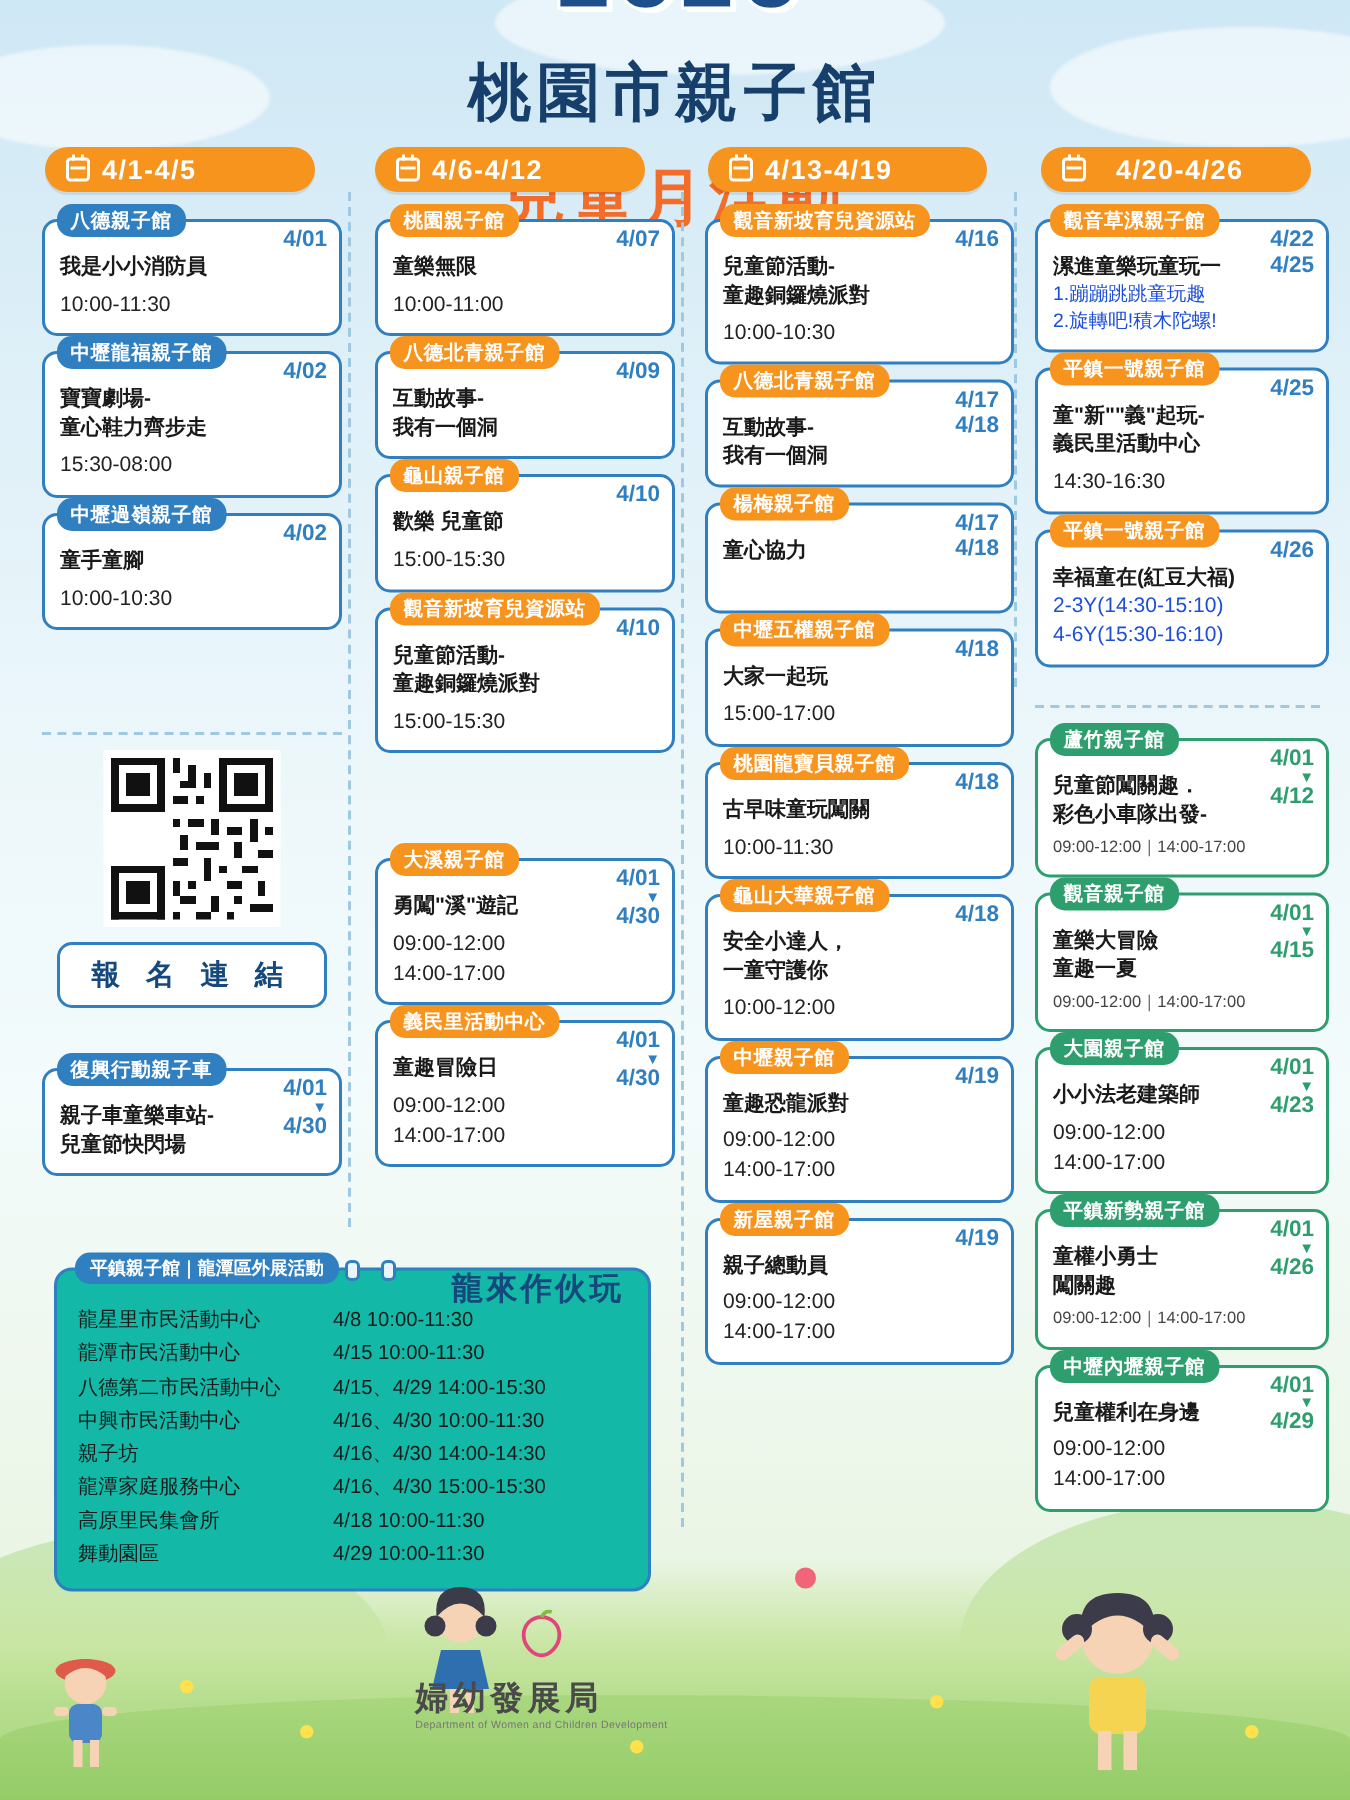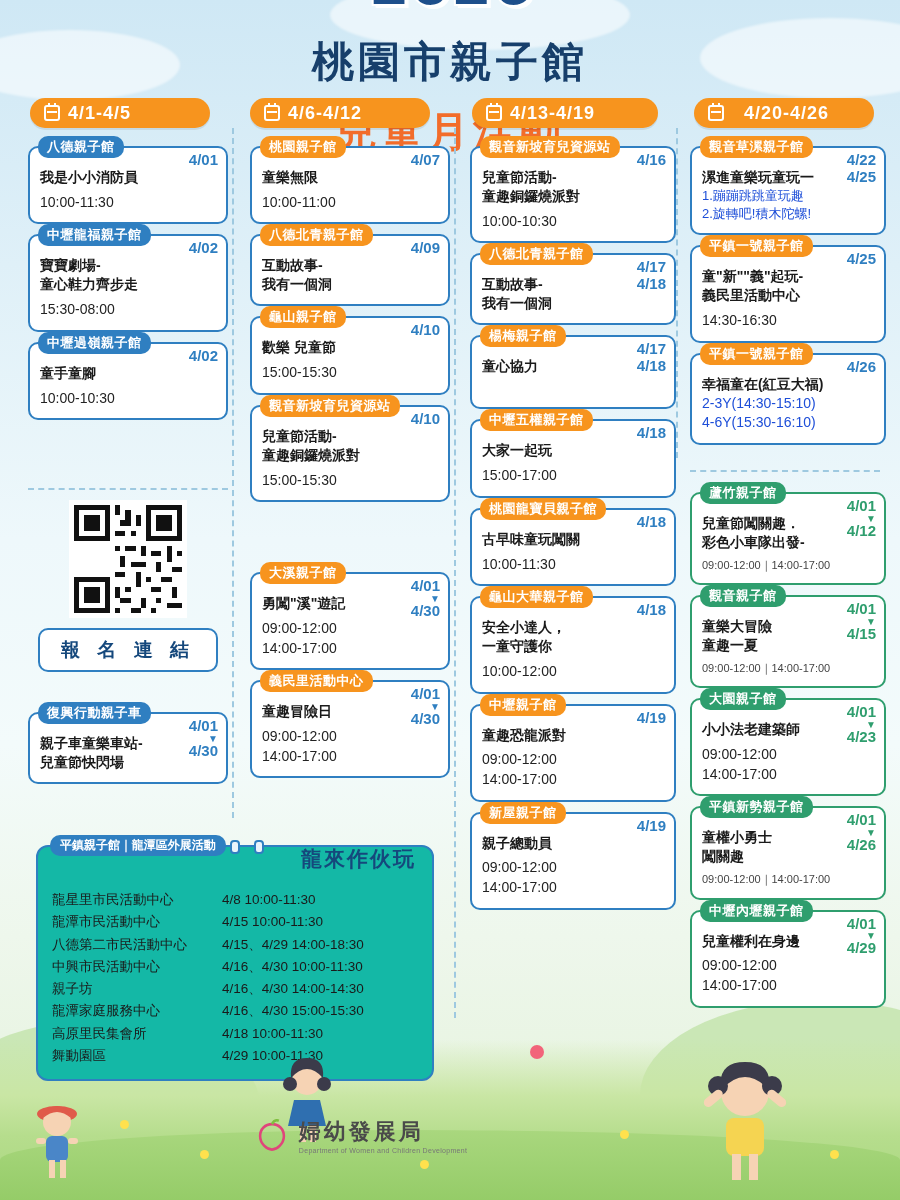--- a/index.html
+++ b/index.html
@@ -87,27 +87,27 @@
     position:absolute; left:36px; top:845px; width:398px; background:#14b8a6;
     border:2px solid #2f7fc1; border-radius:12px; padding:18px 14px 12px 14px;
   }
   .rings { position:absolute; left:24px; top:-7px; width:210px; height:14px; display:flex; gap:14px; }
   .ring { width:10px; height:14px; border:2px solid #2f7fc1; border-radius:4px; background:#eaf4fb; }
   .nb-tag {
     position:absolute; left:12px; top:-12px; background:#2f7fc1; color:#fff; font-size:12px;
     border-radius:10px; padding:2px 10px; font-weight:bold; white-space:nowrap;
   }
   .nb-title { position:absolute; right:16px; top:-2px; font-size:21px; font-weight:bold; color:#15487c; letter-spacing:2px; }
-  .nb-rows { margin-top:24px; }
+  .nb-rows { margin-top:4px; }
   .nb-row { display:flex; font-size:13.5px; color:#1a1a1a; line-height:1.65; }
   .nb-row .place { width:170px; flex:none; }
   .nb-row .when { flex:1; }
 
   
-  .footer { position:absolute; left:0; bottom:46px; width:722px; display:flex; align-items:center; justify-content:center; gap:10px; }
+  .footer { position:absolute; left:0; bottom:46px; width:722px; display:flex; align-items:center; justify-content:center; gap:10px;flex-direction:column; }
   .logo-peach { width:34px; height:34px; position:relative; }
   .logo-text-main { font-size:22px; font-weight:bold; color:#4a4a4a; letter-spacing:3px; }
   .logo-text-sub { font-size:7px; color:#777; letter-spacing:0.3px; }
 
   
   .kid { position:absolute; }
 </style>
 </head>
 <body>
 
@@ -465,21 +465,21 @@
     <div class="nb-row">
       <span class="place">龍星里市民活動中心</span>
       <span class="when">4/8 10:00-11:30</span>
     </div>
     <div class="nb-row">
       <span class="place">龍潭市民活動中心</span>
       <span class="when">4/15  10:00-11:30</span>
     </div>
     <div class="nb-row">
       <span class="place">八德第二市民活動中心</span>
-      <span class="when">4/15、4/29 14:00-18:30</span>
+      <span class="when">4/15、4/29 14:00-15:30</span>
     </div>
     <div class="nb-row">
       <span class="place">中興市民活動中心</span>
       <span class="when">4/16、4/30 10:00-11:30</span>
     </div>
     <div class="nb-row">
       <span class="place">親子坊</span>
       <span class="when">4/16、4/30 14:00-14:30</span>
     </div>
     <div class="nb-row">

